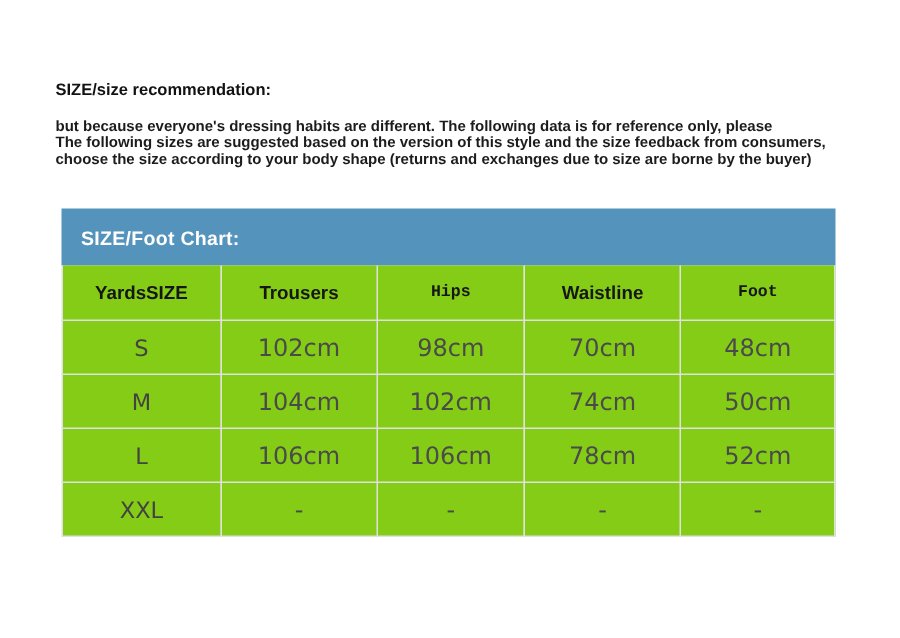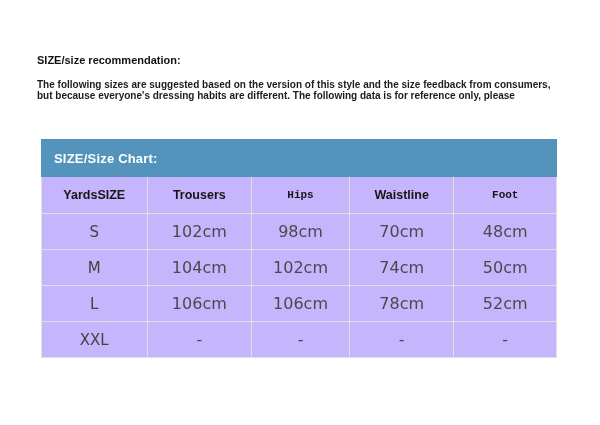--- a/index.html
+++ b/index.html
@@ -55,21 +55,21 @@
     top: 166px;
     width: 516px;
     border-collapse: collapse;
     table-layout: fixed;
     font-family: "DejaVu Sans", sans-serif;
   }
   table.size-table th, table.size-table td {
     border: 1px solid #e0e0e0;
     text-align: center;
     vertical-align: middle;
-    background: #c4b5fd;
+    background: #84cc16;
     padding: 0;
   }
   table.size-table th {
     height: 36px;
     border-top: none;
     font-size: 12.5px;
     font-weight: bold;
     color: #161616;
     font-family: "Liberation Sans", sans-serif;
   }
@@ -83,26 +83,27 @@
   table.size-table td.size-col { font-size: 15px; color: #434343; }
 </style>
 </head>
 <body>
 
 <div class="page">
 
   <div class="rec-title">SIZE/size recommendation:</div>
 
   <div class="rec-text">
+    <div>but because everyone's dressing habits are different. The following data is for reference only, please</div>
     <div>The following sizes are suggested based on the version of this style and the size feedback from consumers,</div>
-    <div>but because everyone's dressing habits are different. The following data is for reference only, please</div>
+    <div>choose the size according to your body shape (returns and exchanges due to size are borne by the buyer)</div>
   </div>
 
   <div class="chart-title-bar">
-    <span>SIZE/Size Chart:</span>
+    <span>SIZE/Foot Chart:</span>
   </div>
 
   <table class="size-table">
     <colgroup>
       <col style="width:20.5%">
       <col style="width:20.3%">
       <col style="width:19.0%">
       <col style="width:20.3%">
       <col style="width:19.9%">
     </colgroup>

